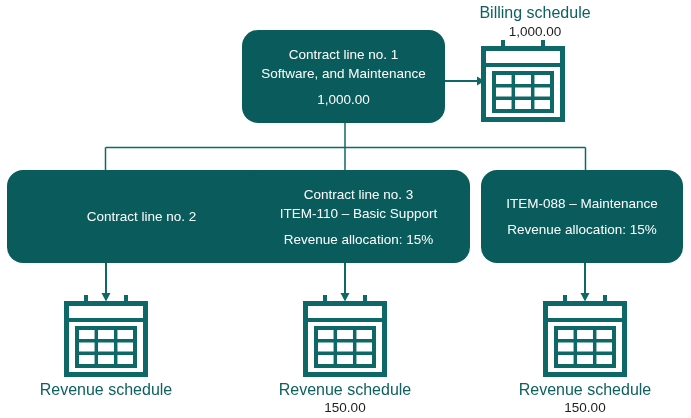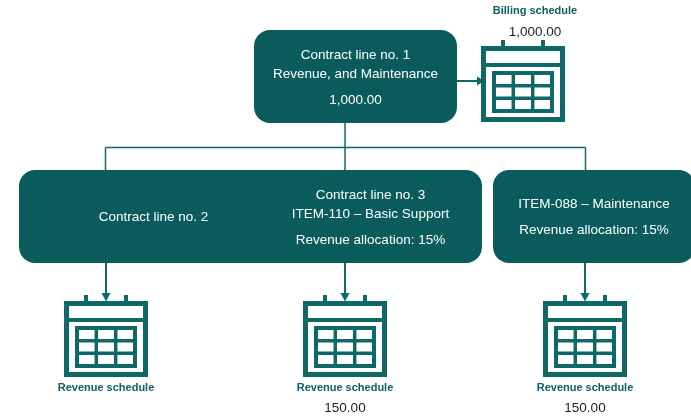--- a/index.html
+++ b/index.html
@@ -32,28 +32,27 @@
     background:var(--node-fill);
     border-radius:16px;
     color:#ffffff;
     display:flex;
     flex-direction:column;
     align-items:center;
     justify-content:center;
     text-align:center;
     font-size:13.5px;
     line-height:19px;
-    margin-left:12px;
   }
   .node .node-amount{margin-top:7px;}
   .sched-label{
     position:absolute;
     text-align:center;
-    font-weight:bold;
-    font-size:11px;
+    font-weight:normal;
+    font-size:16px;
     color:var(--label-text);
   }
   .sched-amount{
     position:absolute;
     text-align:center;
     font-size:13.5px;
     color:var(--number-text);
   }
   .calendar{
     position:absolute;
@@ -81,21 +80,21 @@
     <line x1="106" y1="263" x2="106" y2="294" stroke="currentColor" stroke-width="2"></line>
     <polygon points="101.5,293 110.5,293 106,301.5" fill="currentColor"></polygon>
     <line x1="345" y1="263" x2="345" y2="294" stroke="currentColor" stroke-width="2"></line>
     <polygon points="340.5,293 349.5,293 345,301.5" fill="currentColor"></polygon>
     <line x1="585" y1="263" x2="585" y2="294" stroke="currentColor" stroke-width="2"></line>
     <polygon points="580.5,293 589.5,293 585,301.5" fill="currentColor"></polygon>
   </svg>
 
   <div class="node" style="left:242px;top:30px;width:203px;height:93px;">
     <div>Contract line no. 1</div>
-    <div>Revenue, and Maintenance</div>
+    <div>Software, and Maintenance</div>
     <div class="node-amount">1,000.00</div>
   </div>
 
   <div class="sched-label" style="left:460px;top:4px;width:150px;">Billing schedule</div>
   <div class="sched-amount" style="left:460px;top:24px;width:150px;">1,000.00</div>
   <svg class="calendar" style="left:481px;top:40px;" width="84" height="82" viewBox="0 0 84 82" xmlns="http://www.w3.org/2000/svg">
     <line x1="22" y1="0" x2="22" y2="15" stroke="currentColor" stroke-width="4"></line>
     <line x1="62" y1="0" x2="62" y2="15" stroke="currentColor" stroke-width="4"></line>
     <rect x="2.5" y="8.5" width="79" height="71" fill="#ffffff" stroke="currentColor" stroke-width="5"></rect>
     <line x1="2.5" y1="25" x2="81.5" y2="25" stroke="currentColor" stroke-width="4"></line>

